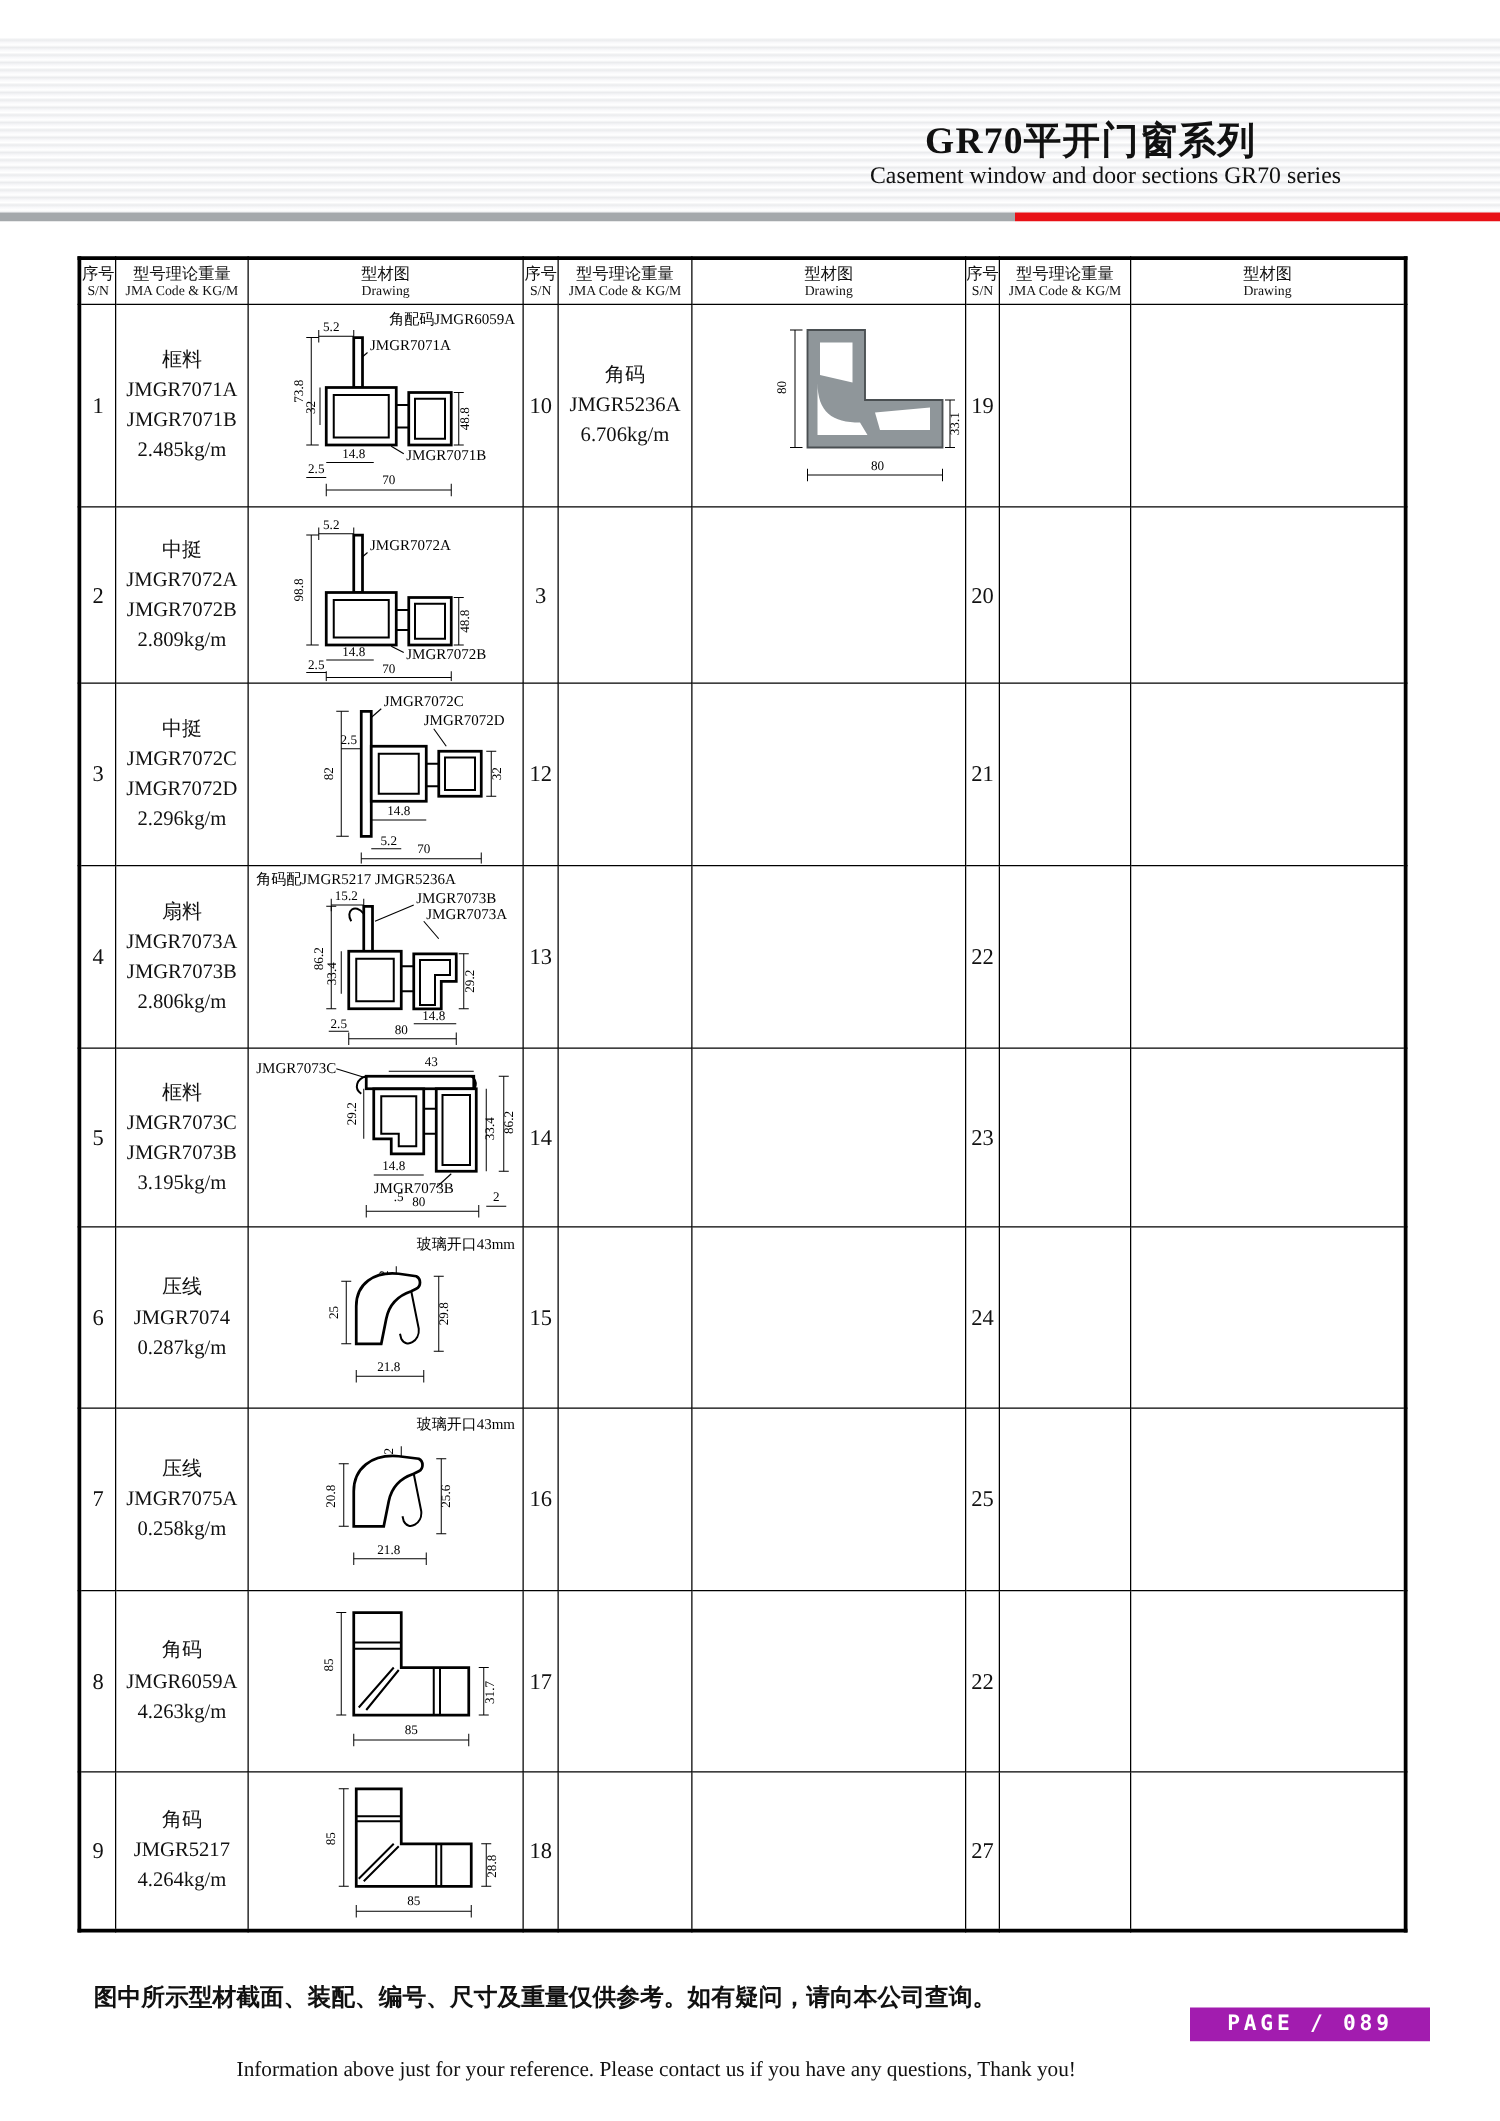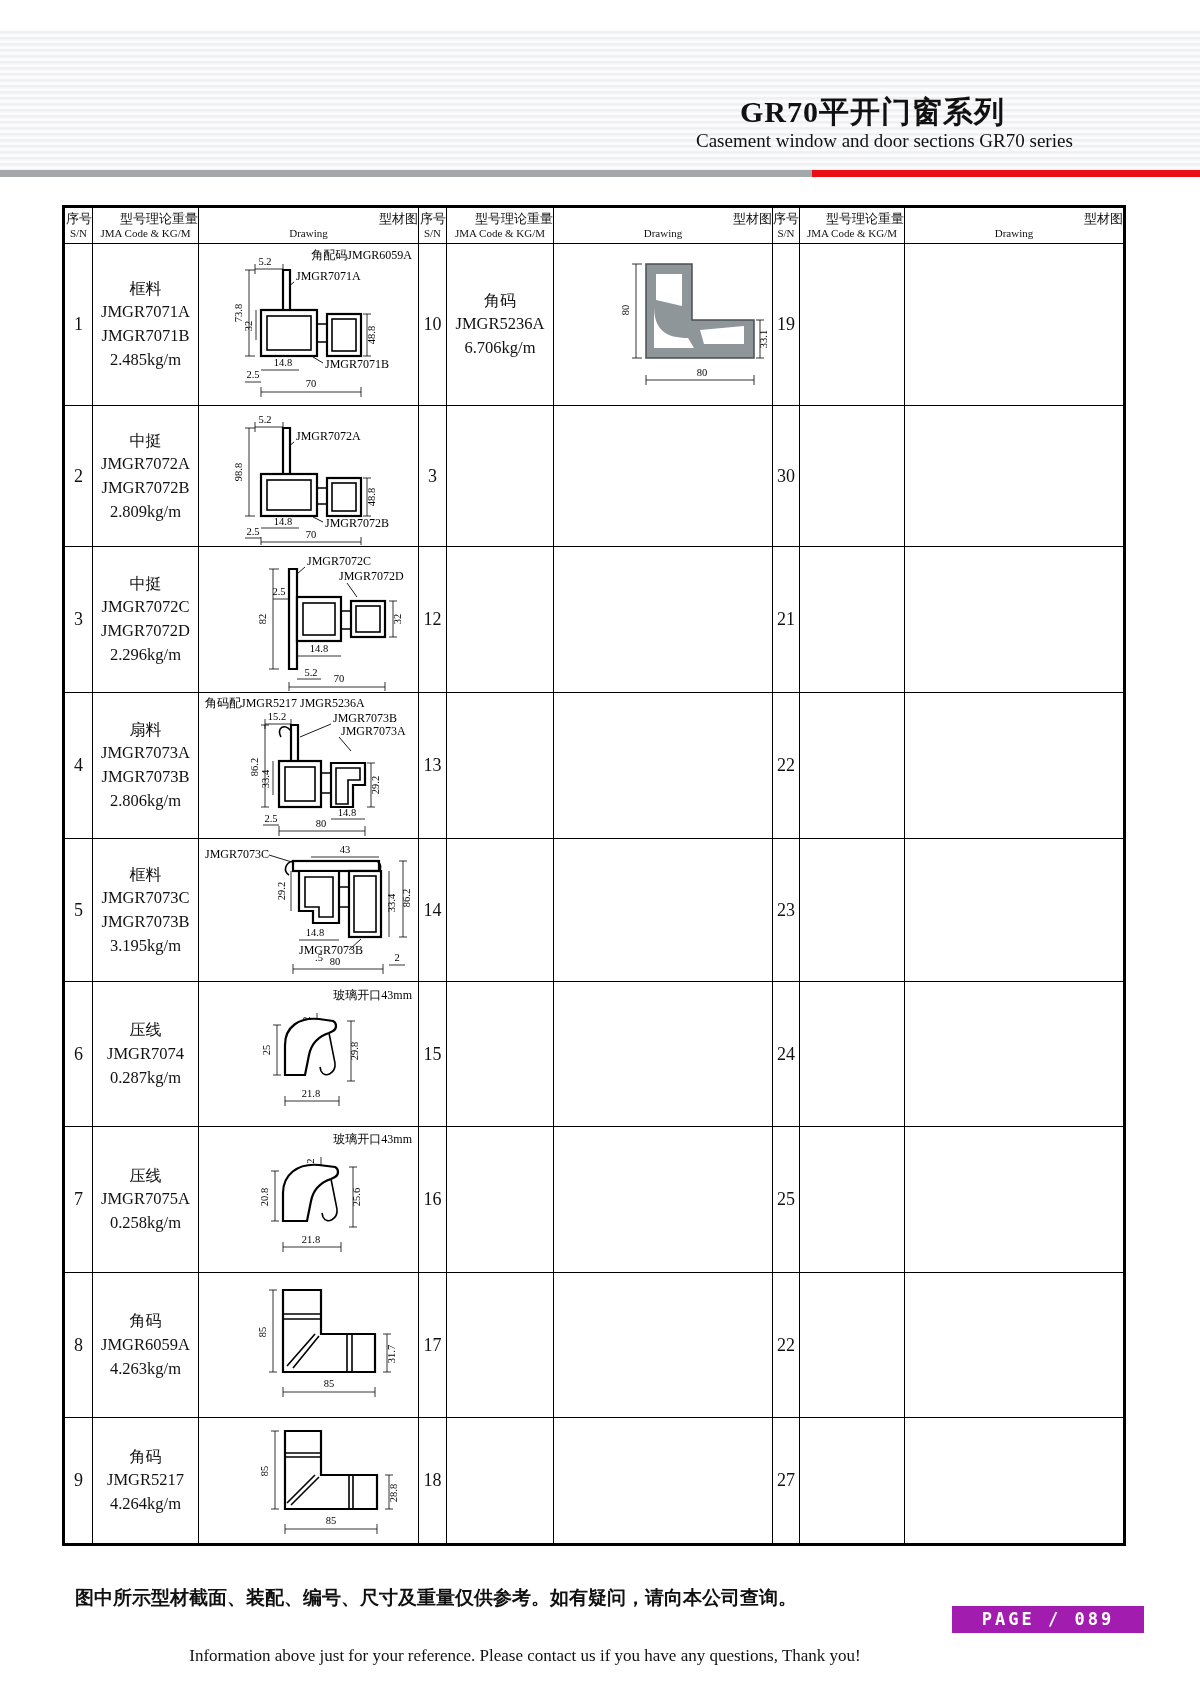--- a/index.html
+++ b/index.html
@@ -15,21 +15,21 @@
   .rule{position:absolute;top:170px;height:7px;}
   .rule.gray{left:0;width:812px;background:#a4a8ab;}
   .rule.red{left:812px;width:388px;background:#e81016;}
 
   
   table{border-collapse:collapse;position:absolute;left:62px;top:205px;
         table-layout:fixed;border:3px solid #000;}
   td{border:1.5px solid #000;padding:0;text-align:center;vertical-align:middle;
      font-family:"Liberation Serif",serif;overflow:hidden;}
   tr.hdr td{height:35px;line-height:1.12;}
-  .h-cn{font-size:13px;text-align:right;}
+  .h-cn{font-size:13px;}
   .h-en{font-size:11px;}
   td.sn{font-size:18px;}
   .tname{font-size:16px;line-height:1.45;}
   .tcode{font-size:16.5px;line-height:1.45;}
   td.draw{vertical-align:middle;}
   td.draw svg{display:block;margin:0 auto;}
 
   
   .p{fill:#ffffff;stroke:#000;stroke-width:2.2;stroke-linejoin:miter;}
   .p2{fill:none;stroke:#000;stroke-width:1.6;}
@@ -204,21 +204,21 @@
       <path class="ld" d="M124,114 L114,109"></path>
       <text class="dt" x="54" y="127" text-anchor="middle">2.5</text>
       <path class="dl" d="M46,130 H62"></path>
       <text class="dt" x="112" y="130" text-anchor="middle">70</text>
       <path class="dl" d="M62,134 H162 M62,129 V137 M162,129 V137"></path>
     </svg>
   </td>
   <td class="sn">3</td>
   <td></td>
   <td class="draw"></td>
-  <td class="sn">30</td>
+  <td class="sn">20</td>
   <td></td>
   <td class="draw"></td>
 </tr>
 
 <tr style="height:146px">
   <td class="sn">3</td>
   <td>
     <div class="tname">中挺</div>
     <div class="tcode">JMGR7072C</div>
     <div class="tcode">JMGR7072D</div>

